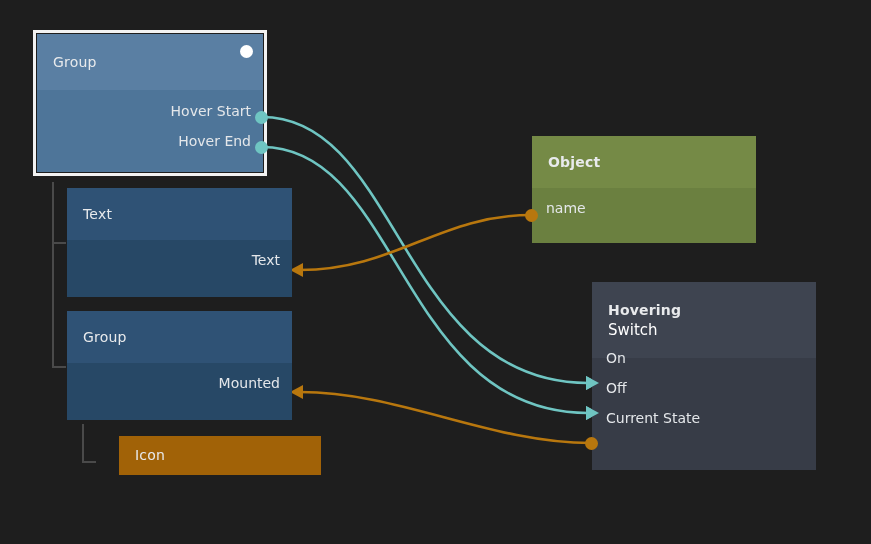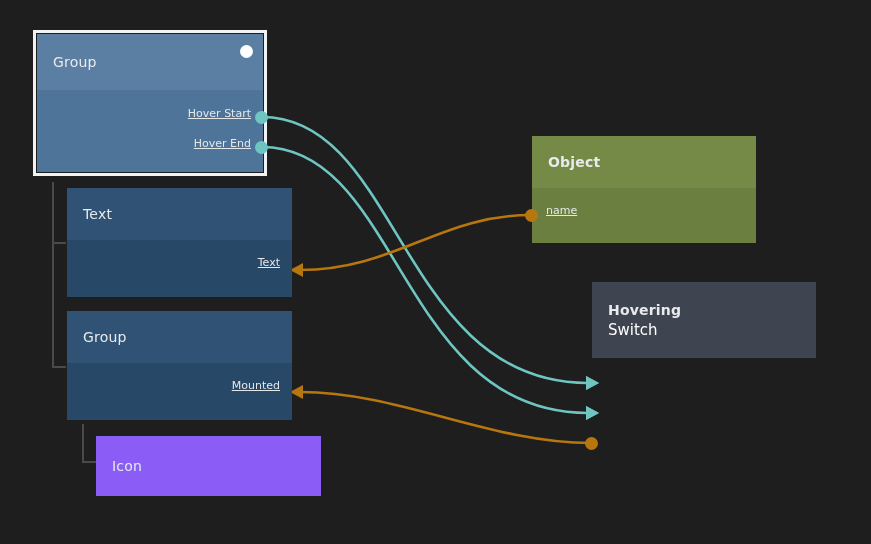--- a/index.html
+++ b/index.html
@@ -50,25 +50,24 @@
     line-height: 19px;
   }
   .node-body {
     box-sizing: border-box;
     position: relative;
   }
   .port {
     position: absolute;
     height: 20px;
     display: flex;
-    align-items: center;
-    font-size: 11px;
+    align-items: flex-start;
+    font-size: 14px;
     color: #e4e7ea;
     white-space: nowrap;
-    text-decoration: underline;
   }
   .port.out {
     right: 12px;
     justify-content: flex-end;
   }
   .port.in {
     left: 14px;
     justify-content: flex-start;
   }
   .dot {
@@ -162,21 +161,21 @@
       <div class="node-title">Group</div>
     </div>
     <div class="node-body" style="height:57px; background:#274866;">
       <div class="port out" style="top:12px; right:12px;">
         <span>Mounted</span>
       </div>
     </div>
   </div>
 
   <div class="node" style="left:96px; top:436px; width:225px; height:52px;">
-    <div class="node-header" style="height:60px; background:#8b5cf6;">
+    <div class="node-header" style="height:39px; background:#a16207;margin-left:23px;">
       <div class="node-title">Icon</div>
     </div>
   </div>
 
   <div class="node" style="left:532px; top:136px; width:224px; height:107px;">
     <div class="node-header" style="height:52px; background:#758a46;font-weight:bold;">
       <div class="node-title">Object</div>
     </div>
     <div class="node-body" style="height:55px; background:#6b8040;">
       <div class="port in" style="top:12px; left:14px;">
@@ -184,18 +183,29 @@
       </div>
     </div>
   </div>
   <div class="dot" style="left:525px; top:209px; width:13px; height:13px; background:#b8770e;"></div>
 
   <div class="node" style="left:592px; top:282px; width:224px; height:188px;">
     <div class="node-header" style="height:76px; background:#3e4450;">
       <div class="node-title bold">Hovering</div>
       <div class="node-subtitle">Switch</div>
     </div>
+    <div class="node-body" style="height:112px; background:#373c47;">
+      <div class="port in" style="top:-8px; left:14px;">
+        <span>On</span>
+      </div>
+      <div class="port in" style="top:22px; left:14px;">
+        <span>Off</span>
+      </div>
+      <div class="port in" style="top:52px; left:14px;">
+        <span>Current State</span>
+      </div>
+    </div>
   </div>
   <div class="tri" style="left:586px; top:376px; border-left:13px solid #6fc5c2;"></div>
   <div class="tri" style="left:586px; top:406px; border-left:13px solid #6fc5c2;"></div>
   <div class="dot" style="left:585px; top:437px; width:13px; height:13px; background:#b8770e;"></div>
 
 </div>
 
 </body></html>

